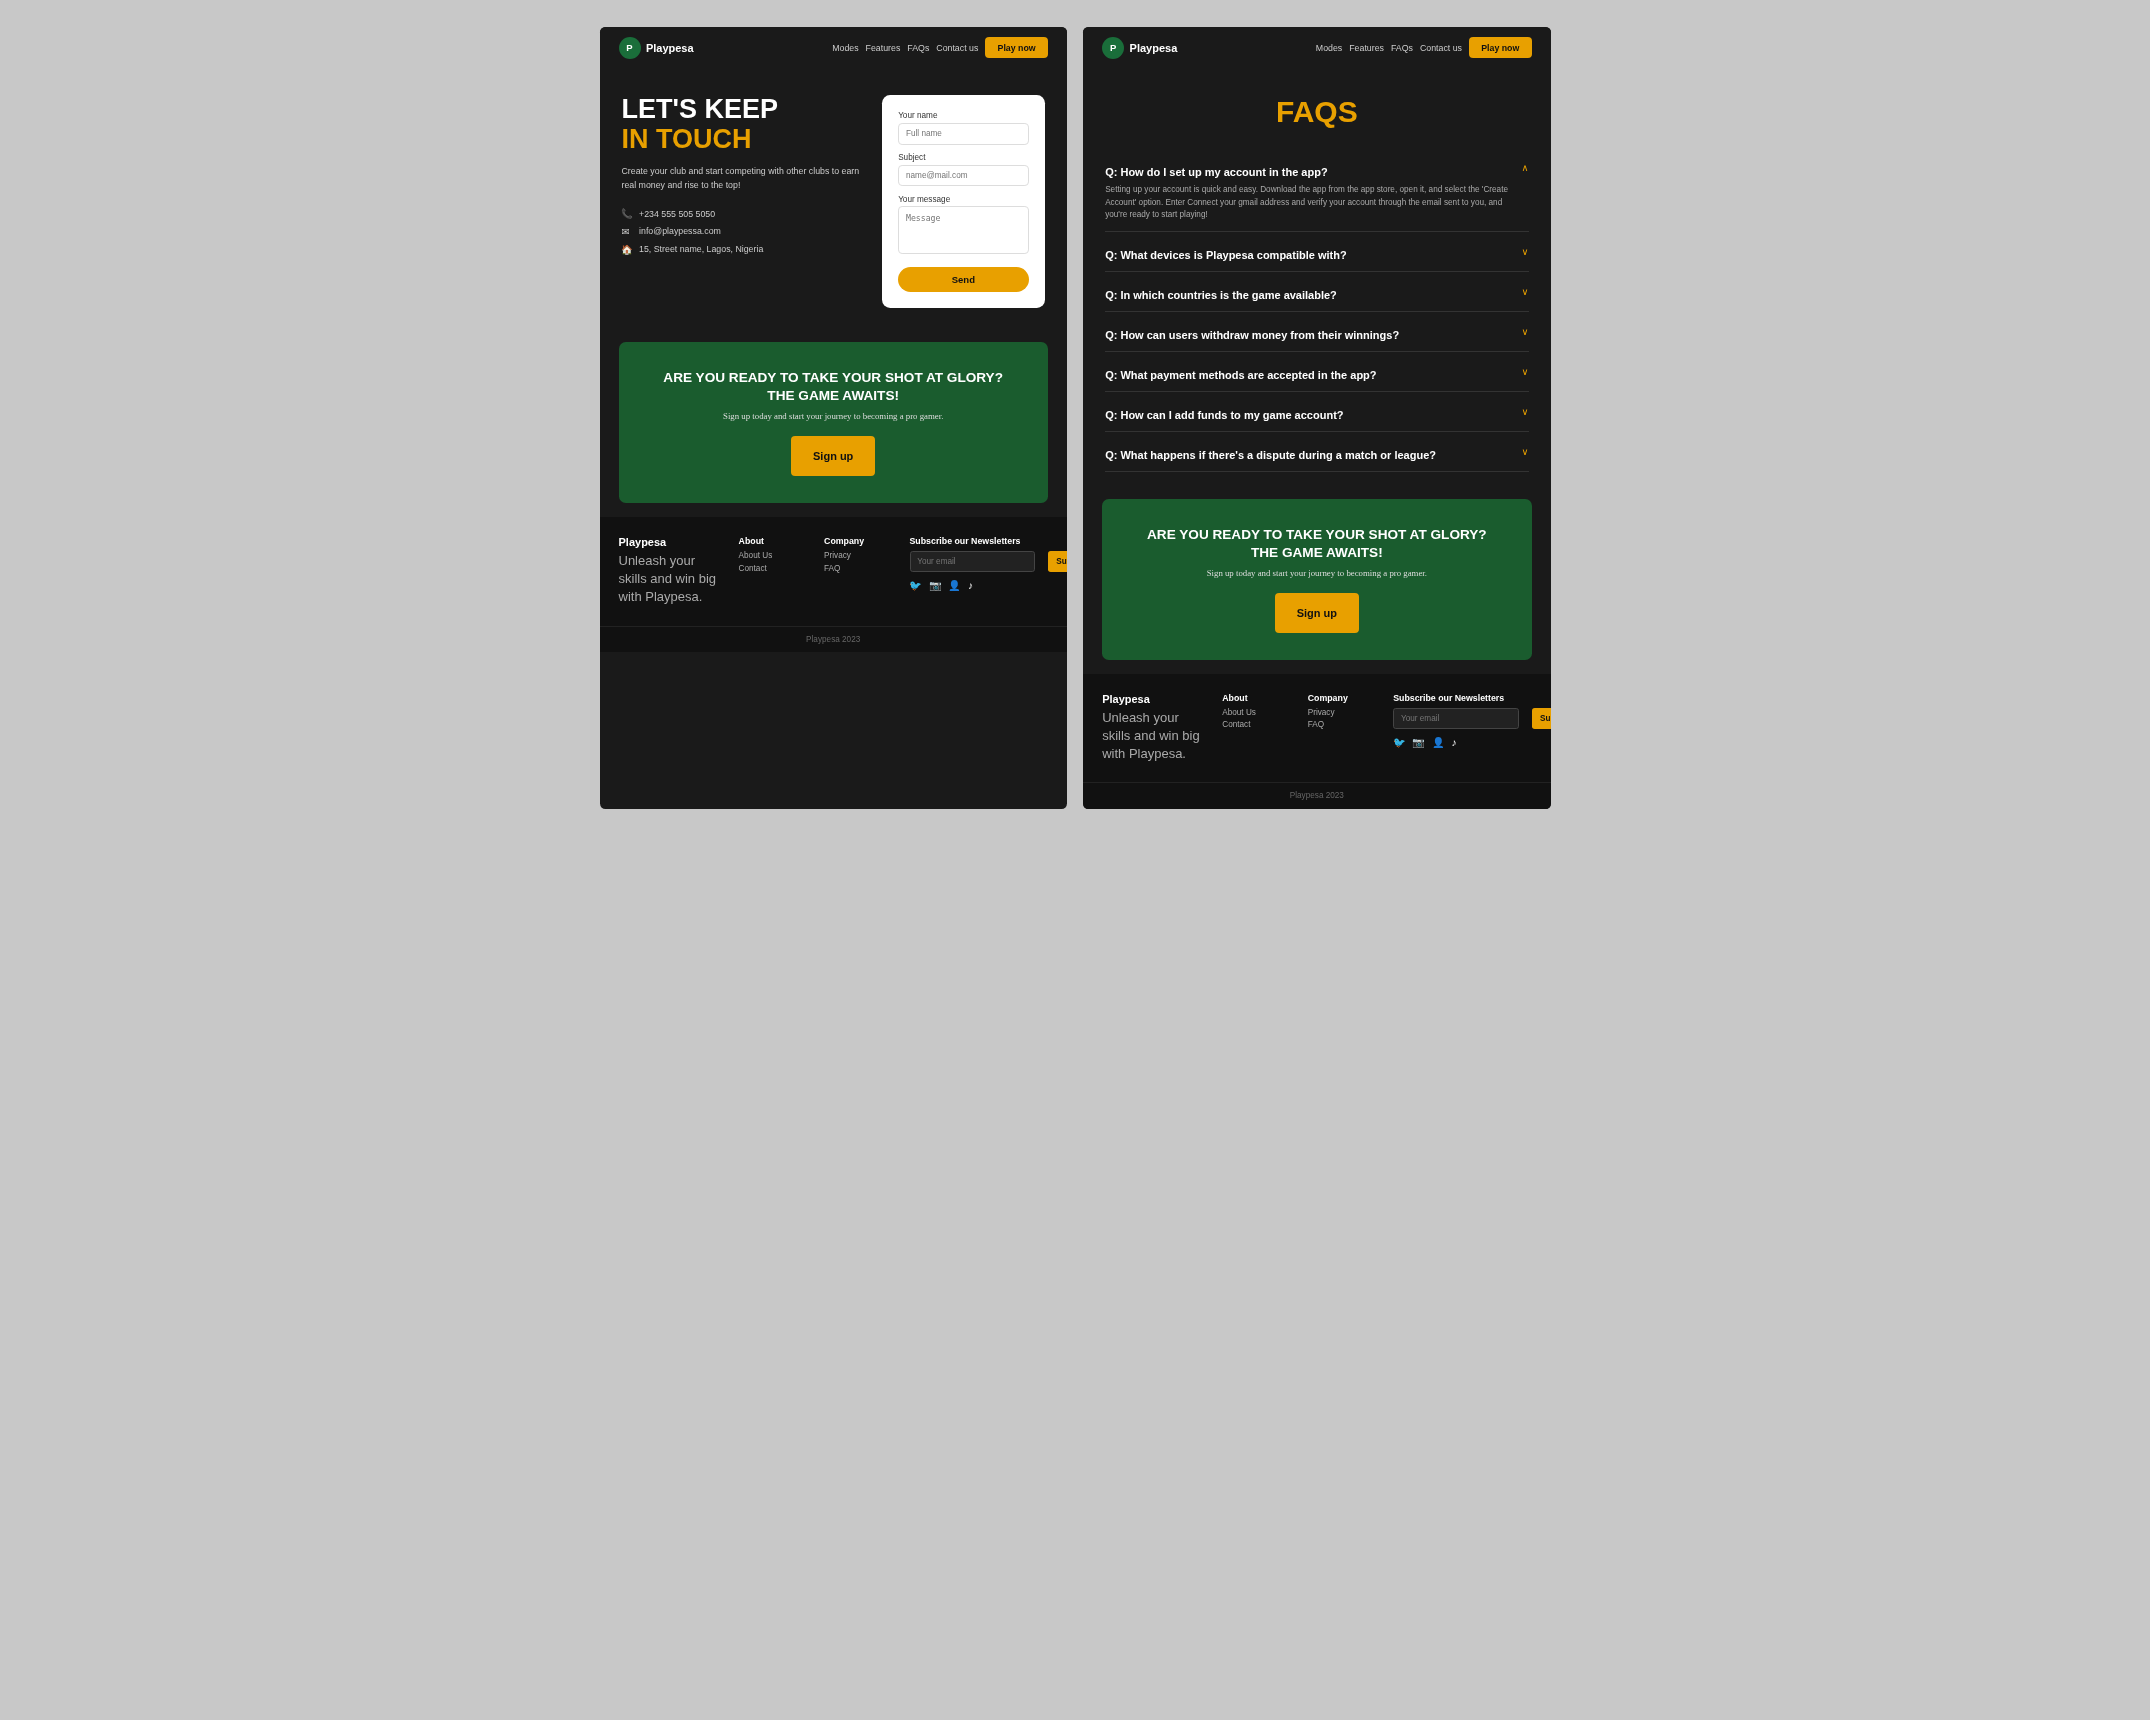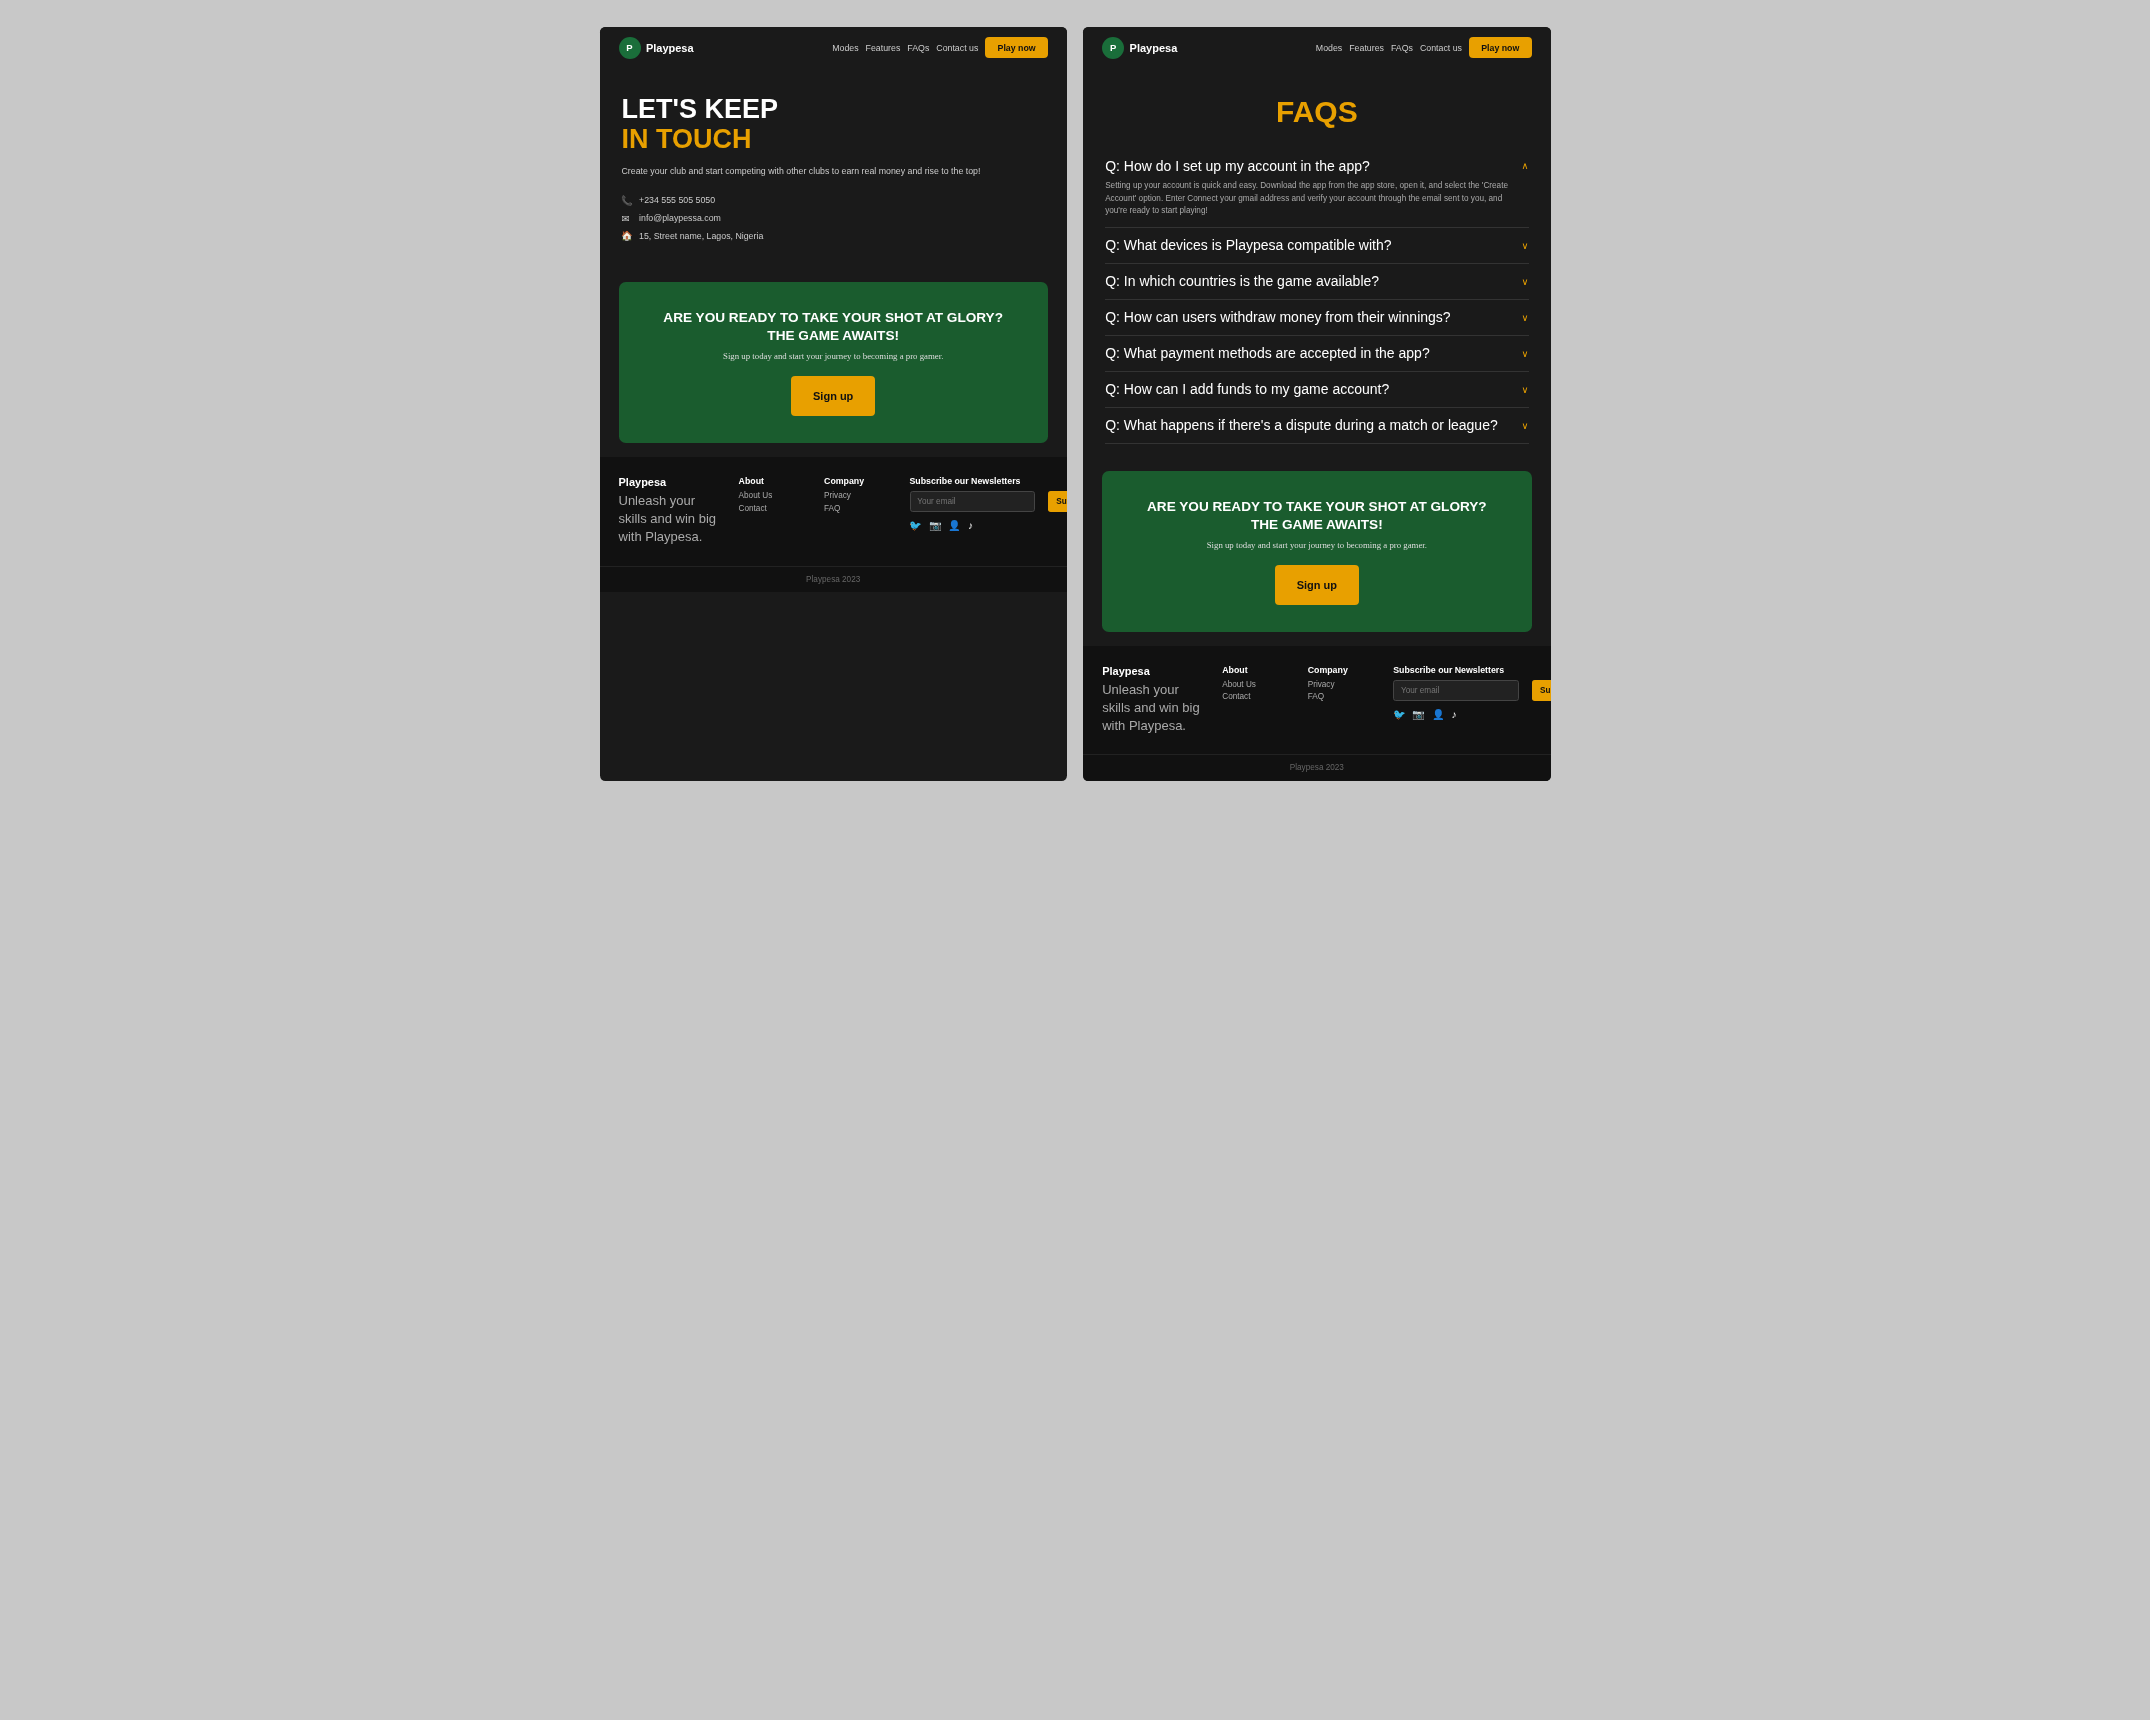--- a/index.html
+++ b/index.html
@@ -312,22 +312,23 @@
       padding: 9.5px 0;
     }
     .faq-question-row {
       display: flex;
       justify-content: space-between;
       align-items: center;
       cursor: pointer;
     }
     .faq-question {
       color: white;
-      font-size: 14px;
-      font-weight: 400;
+      font-size: 11px;
+      font-weight: 700;
+      margin-top: 8px;
     }
     .faq-chevron {
       color: #e8a000;
       font-size: 9.5px;
     }
     .faq-answer {
       color: #aaa;
       font-size: 8.2px;
       line-height: 1.5;
       margin-top: 6.8px;
@@ -367,20 +368,29 @@
         <div class="contact-info-item">
           <span class="contact-info-icon">✉</span>
           <span>info@playpessa.com</span>
         </div>
         <div class="contact-info-item">
           <span class="contact-info-icon">🏠</span>
           <span>15, Street name, Lagos, Nigeria</span>
         </div>
       </div>
 
+      <div class="contact-form-card">
+        <label class="form-label">Your name</label>
+        <input class="form-input" type="text" placeholder="Full name" style="">
+        <label class="form-label">Subject</label>
+        <input class="form-input" type="text" placeholder="name@mail.com" style="">
+        <label class="form-label">Your message</label>
+        <textarea class="form-textarea" placeholder="Message" style=""></textarea>
+        <button class="send-btn">Send</button>
+      </div>
     </div>
 
     <div class="cta-banner">
       <div class="cta-title">
         <span>ARE YOU READY TO TAKE YOUR SHOT AT GLORY?</span><br>
         <span>THE GAME AWAITS!</span>
       </div>
       <p class="cta-sub">Sign up today and start your journey to becoming a pro gamer.</p>
       <button class="cta-btn">Sign up</button>
     </div>

